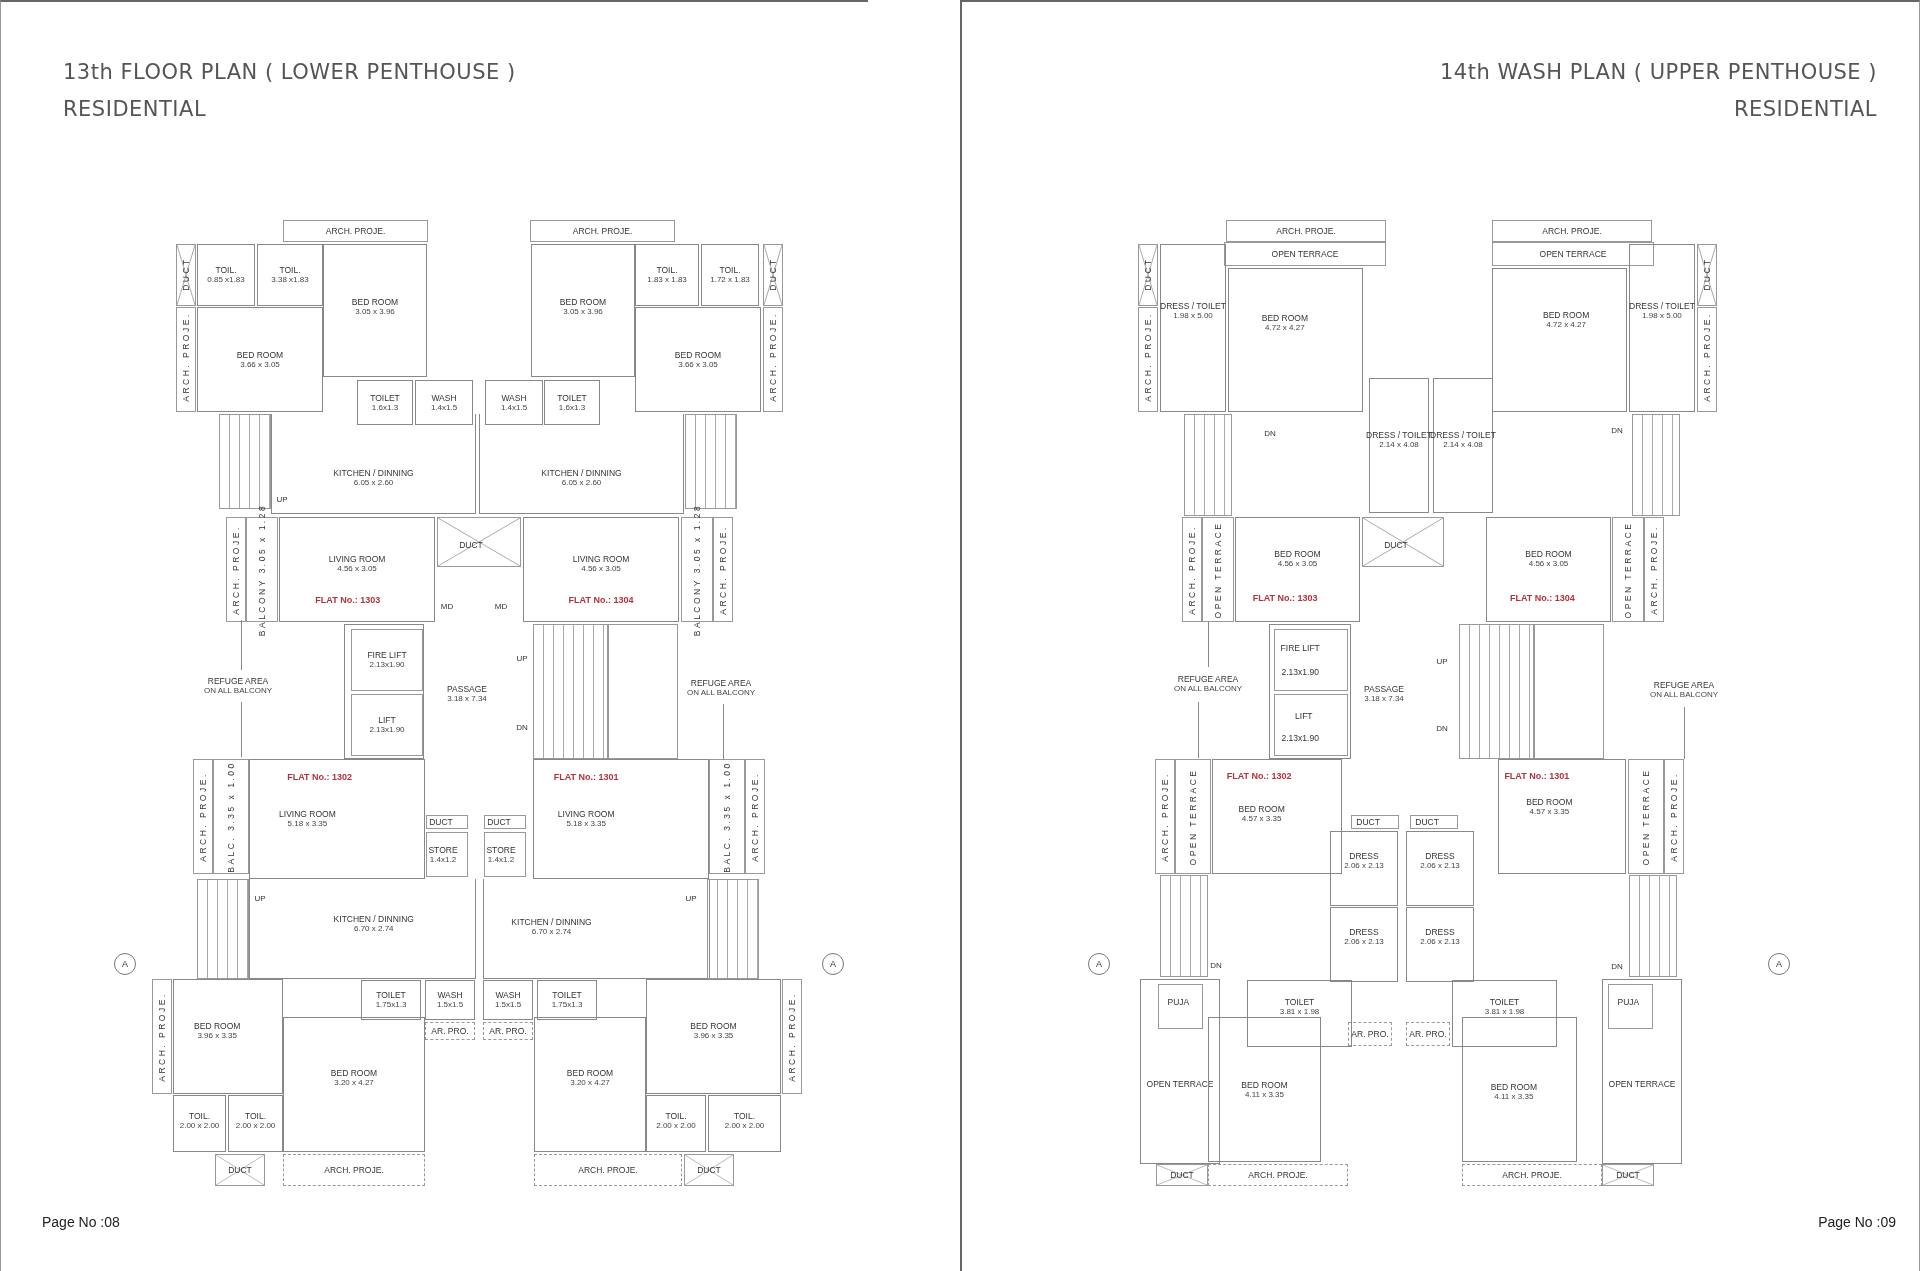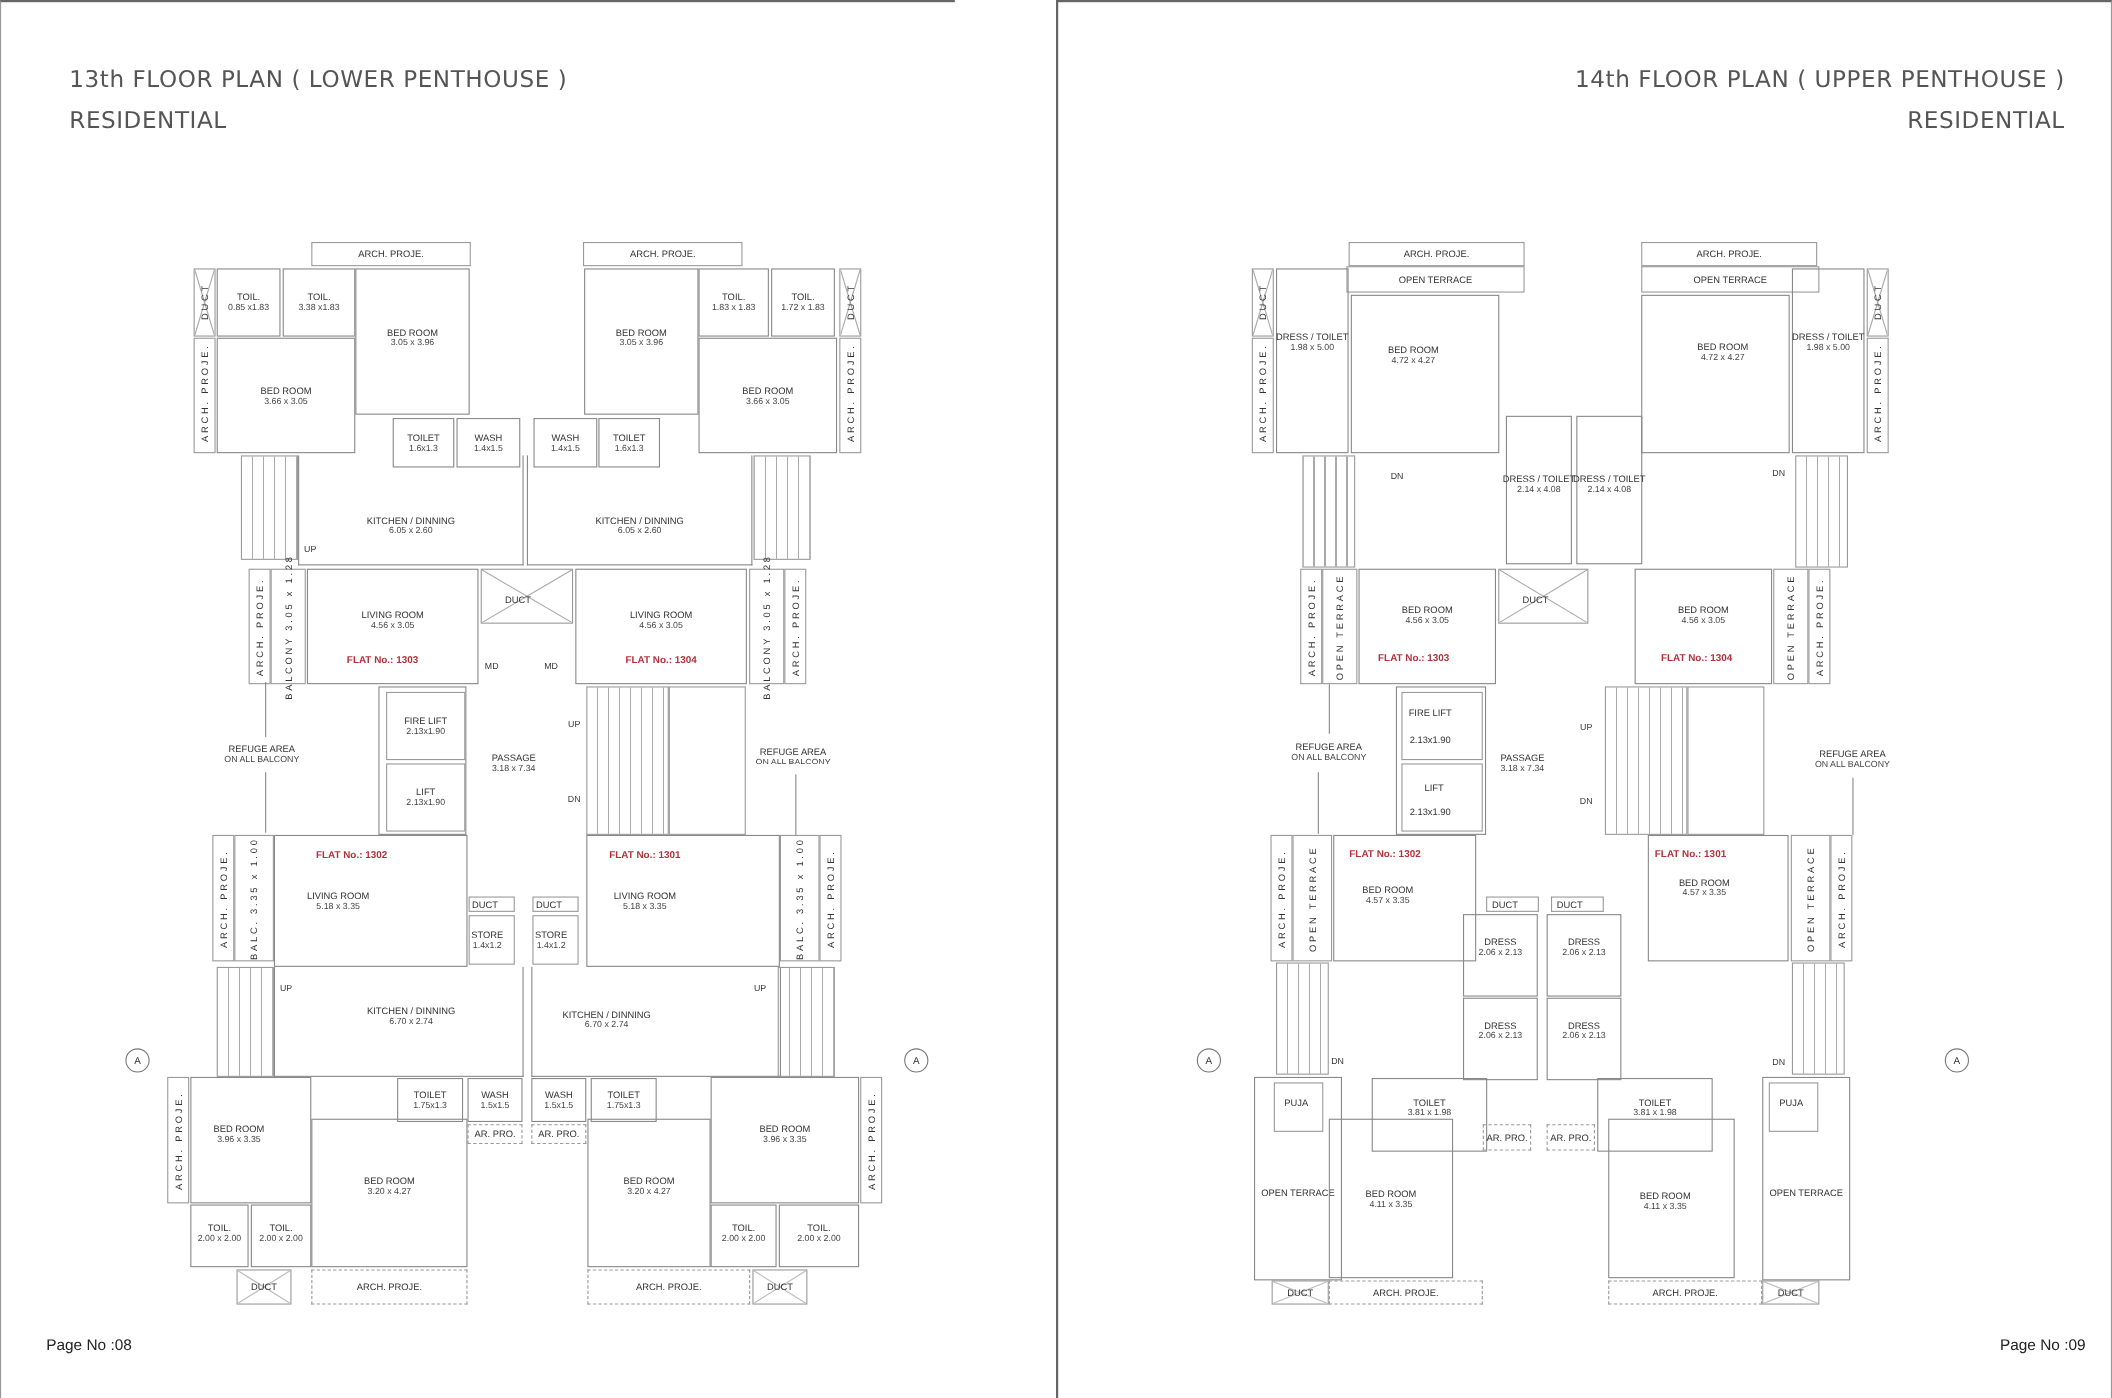--- a/index.html
+++ b/index.html
@@ -264,21 +264,21 @@
       </div>
 
     <div class="axis" style="left:113px;top:951px;">A</div>
     <div class="axis" style="left:821px;top:951px;">A</div>
   </div>
 
   <div class="pageno" style="left:41px;top:1212px;">Page No :08</div>
 </div>
 
 <div class="page right">
-  <div class="title" style="right:42px;top:58px;">14th FLOOR PLAN ( UPPER PENTHOUSE )</div>
+  <div class="title" style="right:42px;top:58px;">14th WASH PLAN ( UPPER PENTHOUSE )</div>
   <div class="title" style="right:42px;top:95px;">RESIDENTIAL</div>
 
   <div class="plan" style="left:0;top:0;width:960px;height:1271px;">
 
     <div class="room thin" style="left:264px;top:218px;width:160px;height:22px;">
         <div class="lbl" style="left:50%;top:50%;">ARCH. PROJE.</div>
       </div>
     <div class="room thin" style="left:262px;top:240px;width:162px;height:24px;">
         <div class="lbl" style="left:50%;top:50%;">OPEN TERRACE</div>
       </div>

